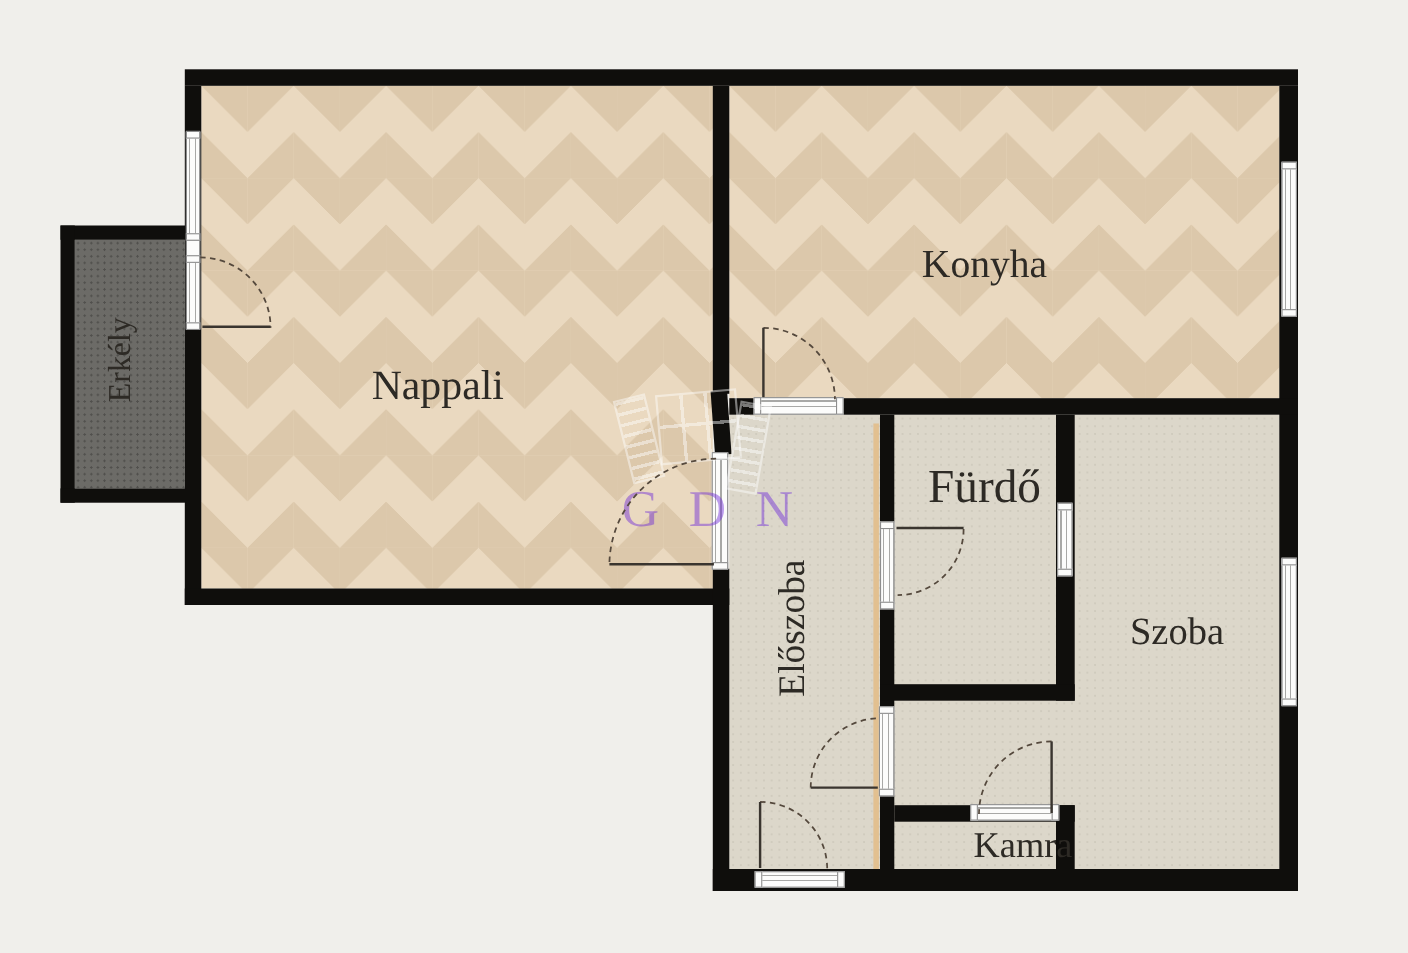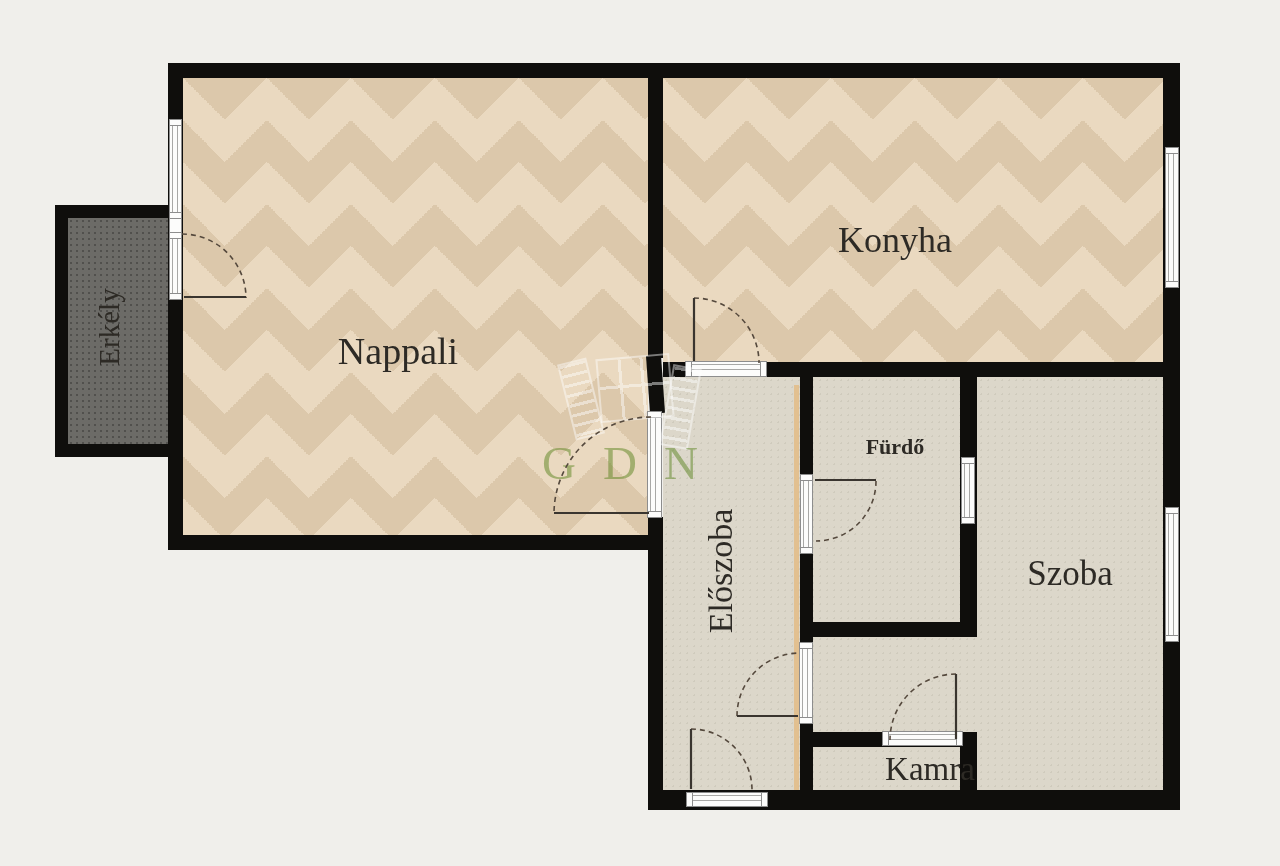--- a/index.html
+++ b/index.html
@@ -55,22 +55,22 @@
 
   .room-label{position:absolute;color:var(--label);text-align:center;line-height:1.1;}
   .vert{transform:rotate(-90deg);}
 
   .wm{position:absolute;opacity:.45;}
   .wm-ladder{border:2px solid #fff;background:
       repeating-linear-gradient(to bottom,#fff 0 3px,transparent 3px 10px);}
   .wm-grid{border:2.5px solid #fff;background-image:
       linear-gradient(to right,transparent 0 20px,#fff 20px 23px,transparent 23px 42px,#fff 42px 45px,transparent 45px 100%),
       linear-gradient(to bottom,transparent 0 26px,#fff 26px 29px,transparent 29px 100%);}
-  .wm-text{color:#4d7c0f;font-family:"Liberation Serif","DejaVu Serif",serif;
-      text-align:left;letter-spacing:27px;text-indent:14px;font-size:47px;}
+  .wm-text{color:#6d28d9;font-family:"Liberation Serif","DejaVu Serif",serif;
+      text-align:right;letter-spacing:27px;text-indent:14px;font-size:47px;}
 </style>
 </head>
 <body>
 
 <div class="stage">
 
   <div class="floor floor-parquet" style="left:183px;top:78px;width:465px;height:457px;"></div>
   <div class="floor floor-parquet" style="left:663px;top:78px;width:500px;height:284px;"></div>
   <div class="floor floor-hard" style="left:663px;top:377px;width:500px;height:413px;"></div>
   <div class="floor floor-balcony" style="left:68px;top:218px;width:100px;height:226px;"></div>
@@ -127,16 +127,16 @@
     <path class="arc" d="M 691 729 A 61 61 0 0 1 752 790"></path>
     <path class="leaf" d="M 691 729 L 691 789"></path>
     <path class="arc" d="M 956 674 A 66 66 0 0 0 890 740"></path>
     <path class="leaf" d="M 956 674 L 956 739"></path>
   </svg>
 
   <div class="room-label" style="left:298px;top:303px;width:200px;font-size:38px;margin-top:28px;">Nappali</div>
   <div class="room-label" style="left:795px;top:221px;width:200px;font-size:36px;">Konyha</div>
   <div class="room-label vert" style="left:14px;top:309px;width:196px;height:36px;font-size:29px;">Erkély</div>
   <div class="room-label vert" style="left:622px;top:551px;width:200px;height:40px;font-size:34px;">Előszoba</div>
-  <div class="room-label" style="left:795px;top:435px;width:200px;font-size:22px;font-weight:bold;">Fürdő</div>
+  <div class="room-label" style="left:795px;top:419px;width:200px;font-size:43px;">Fürdő</div>
   <div class="room-label" style="left:970px;top:555px;width:200px;font-size:35px;">Szoba</div>
   <div class="room-label" style="left:830px;top:751px;width:200px;font-size:33px;">Kamra</div>
 </div>
 
 </body></html>

